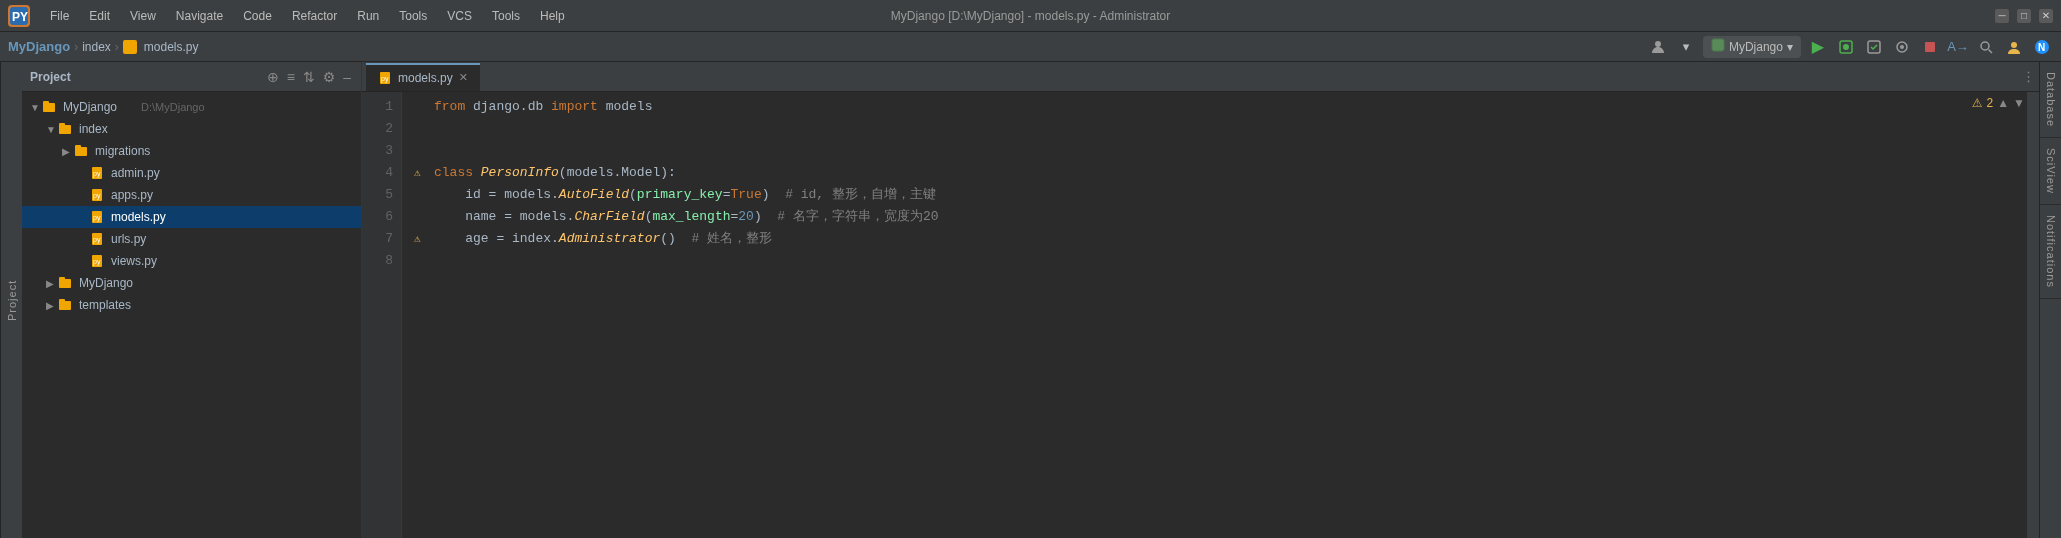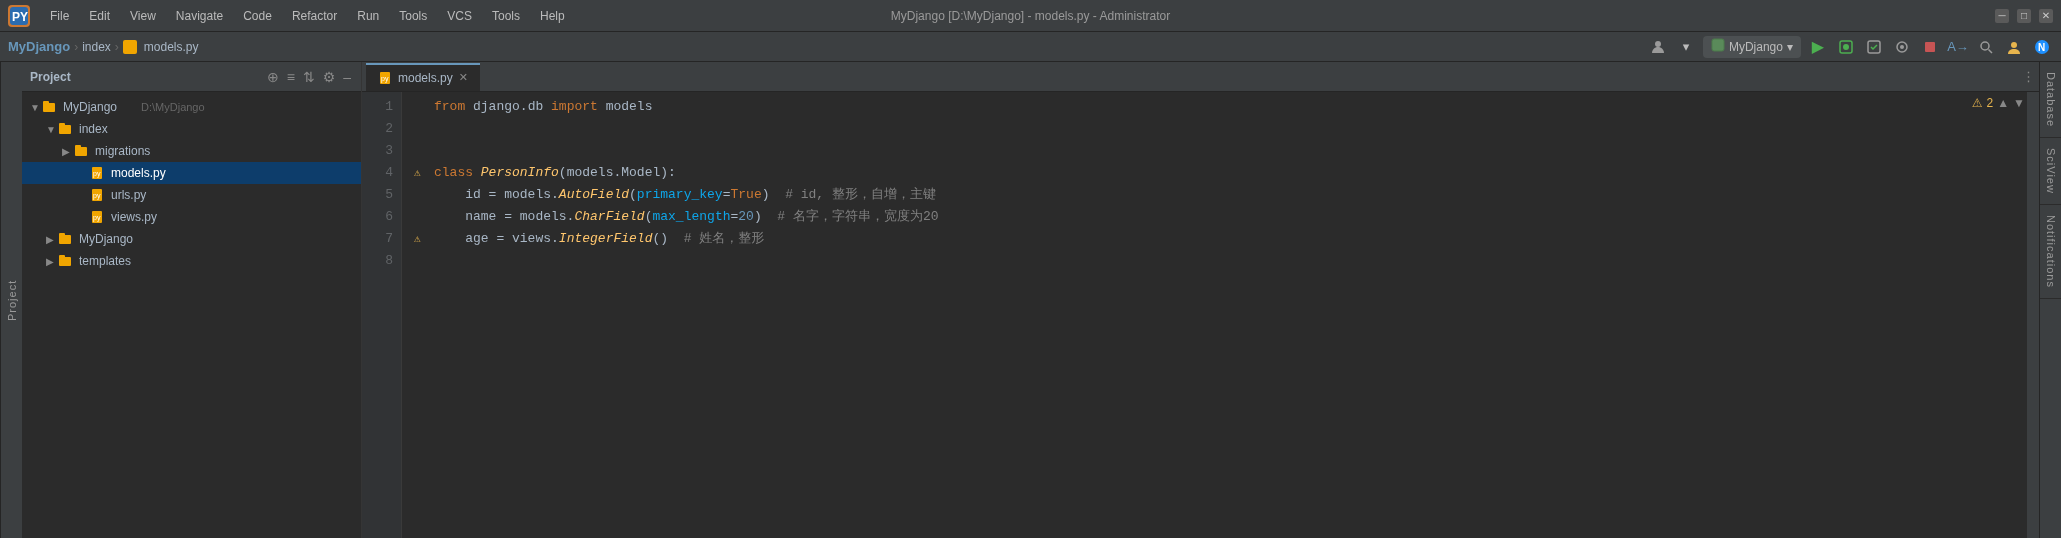--- a/index.html
+++ b/index.html
@@ -291,21 +291,21 @@
       color: #888;
       font-size: 10px;
       margin-right: 4px;
     }
 
     
     .kw { color: #cc7832; }        
     .fn { color: #ffc66d; font-style: italic; }        
     .cm { color: #808080; }        
     .num { color: #6897bb; }       
-    .param { color: #0ea5e9; }     
+    .param { color: #86efac; }     
     .plain { color: #a9b7c6; }     
 
     
     .right-panels {
       display: flex;
       flex-direction: column;
       width: 22px;
       background: #3c3f41;
       border-left: 1px solid #252525;
     }
@@ -482,21 +482,43 @@
         <span class="icon">
           <svg width="14" height="14" viewBox="0 0 14 14" style="display:inline-block;vertical-align:middle;margin-right:3px">
             <rect x="1" y="3" width="12" height="9" rx="1" fill="#f0a500"></rect>
             <rect x="1" y="1" width="6" height="4" rx="1" fill="#f0a500"></rect>
           </svg>
         </span>
         <span>migrations</span>
       </div>
 
 
-
+      <div class="tree-item">
+        <span class="indent" style="width:52px"></span>
+        <span class="arrow" style="width:12px"></span>
+        <span class="icon">
+          <svg width="14" height="14" viewBox="0 0 14 14" style="display:inline-block;vertical-align:middle;margin-right:3px">
+            <rect x="2" y="1" width="10" height="12" rx="1" fill="#f0a500"></rect>
+            <text x="3" y="10" font-size="7" fill="white">py</text>
+          </svg>
+        </span>
+        <span>admin.py</span>
+      </div>
+
+      <div class="tree-item">
+        <span class="indent" style="width:52px"></span>
+        <span class="arrow" style="width:12px"></span>
+        <span class="icon">
+          <svg width="14" height="14" viewBox="0 0 14 14" style="display:inline-block;vertical-align:middle;margin-right:3px">
+            <rect x="2" y="1" width="10" height="12" rx="1" fill="#f0a500"></rect>
+            <text x="3" y="10" font-size="7" fill="white">py</text>
+          </svg>
+        </span>
+        <span>apps.py</span>
+      </div>
 
       <div class="tree-item selected">
         <span class="indent" style="width:52px"></span>
         <span class="arrow" style="width:12px"></span>
         <span class="icon">
           <svg width="14" height="14" viewBox="0 0 14 14" style="display:inline-block;vertical-align:middle;margin-right:3px">
             <rect x="2" y="1" width="10" height="12" rx="1" fill="#f0a500"></rect>
             <text x="3" y="10" font-size="7" fill="white">py</text>
           </svg>
         </span>
@@ -609,21 +631,21 @@
             <span class="plain">    id = models.</span><span class="fn">AutoField</span><span class="plain">(</span><span class="param">primary_key</span><span class="plain">=</span><span class="kw">True</span><span class="plain">)  </span><span class="cm"># id, 整形，自增，主键</span>
           </div>
 
           <div class="code-line">
             <span class="gutter-icon"></span>
             <span class="plain">    name = models.</span><span class="fn">CharField</span><span class="plain">(</span><span class="param">max_length</span><span class="plain">=</span><span class="num">20</span><span class="plain">)  </span><span class="cm"># 名字，字符串，宽度为20</span>
           </div>
 
           <div class="code-line">
             <span class="gutter-icon" style="color:#e8b54d;font-size:11px;">⚠</span>
-            <span class="plain">    age = views.</span><span class="fn">IntegerField</span><span class="plain">()  </span><span class="cm"># 姓名，整形</span>
+            <span class="plain">    age = index.</span><span class="fn">Administrator</span><span class="plain">()  </span><span class="cm"># 姓名，整形</span>
           </div>
 
           <div class="code-line">
             <span class="gutter-icon"></span>
           </div>
         </div>
       </div>
 
       <div style="position:absolute;right:14px;top:4px;display:flex;align-items:center;gap:4px;">
         <span style="color:#e8b54d;font-size:12px;">⚠</span>

